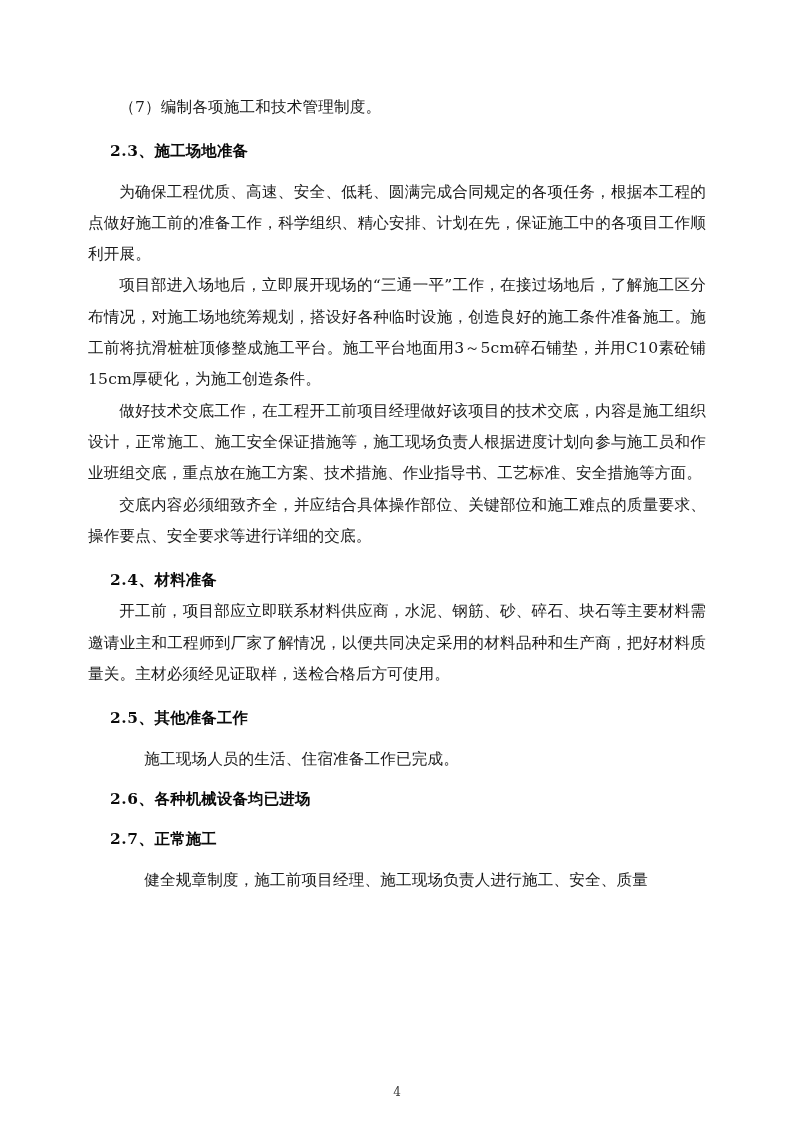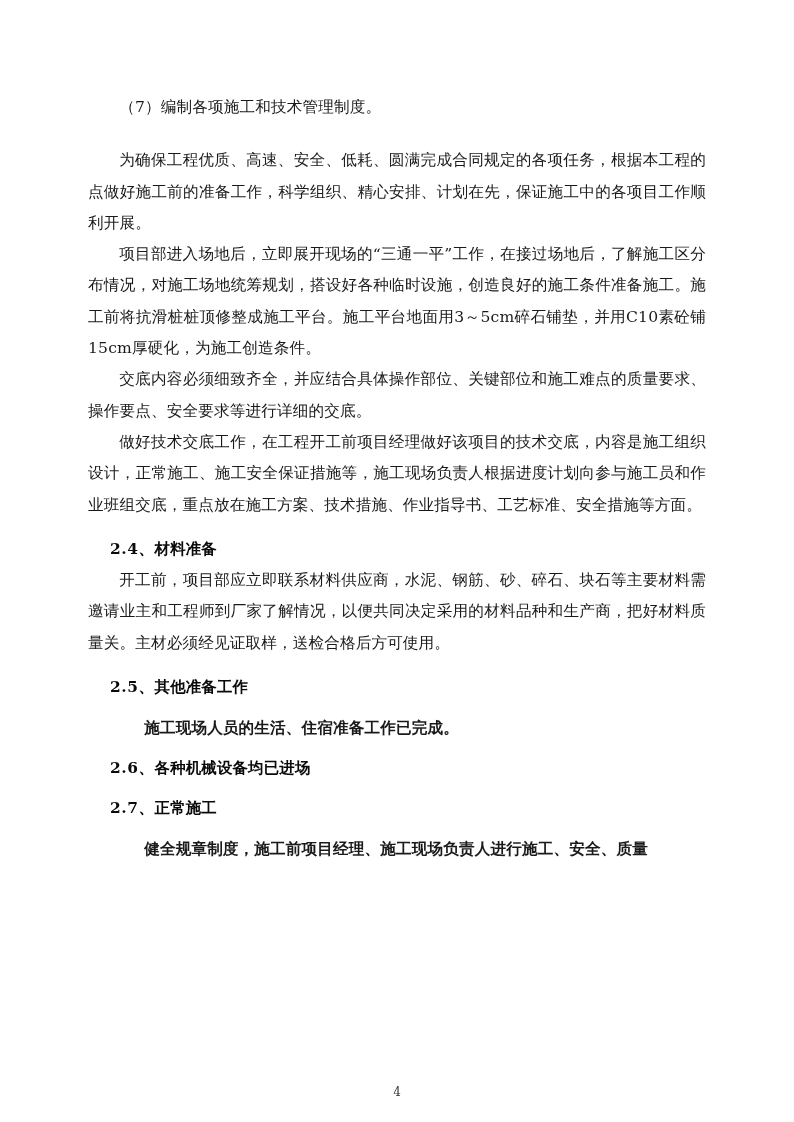--- a/index.html
+++ b/index.html
@@ -39,21 +39,21 @@
     line-height: 31.3px;
     text-align: justify;
     text-justify: inter-ideograph;
     color: #1a1a1a;
     margin: 0;
     letter-spacing: 0.15px;
     white-space: normal;
   }
 
   .indent2 { text-indent: 2em; }
-  .indent3 { text-indent: 3.6em; font-weight: bold; }
+  .indent3 { text-indent: 3.6em; }
 
   
   .gap-sm { height: 9px; }
   .gap-md { height: 13px; }
 
   
   .heading {
     font-family: "DejaVu Sans", "Liberation Sans", sans-serif;
     font-size: 15.4px;
     line-height: 31.3px;
@@ -89,30 +89,31 @@
 <body>
 
 <div class="page">
 
   <div class="content">
 
     <p class="para indent2">（7）编制各项施工和技术管理制度。</p>
 
     <div class="gap-md"></div>
 
+    <h2 class="heading"><span class="num">2.3、</span><span>施工场地准备</span></h2>
 
     <div class="gap-sm"></div>
 
     <p class="para indent2">为确保工程优质、高速、安全、低耗、圆满完成合同规定的各项任务，根据本工程的点做好施工前的准备工作，科学组织、精心安排、计划在先，保证施工中的各项目工作顺利开展。</p>
 
     <p class="para indent2">项目部进入场地后，立即展开现场的“三通一平”工作，在接过场地后，了解施工区分布情况，对施工场地统筹规划，搭设好各种临时设施，创造良好的施工条件准备施工。施工前将抗滑桩桩顶修整成施工平台。施工平台地面用3～5cm碎石铺垫，并用C10素砼铺15cm厚硬化，为施工创造条件。</p>
 
+    <p class="para indent2">做好技术交底工作，在工程开工前项目经理做好该项目的技术交底，内容是施工组织设计，正常施工、施工安全保证措施等，施工现场负责人根据进度计划向参与施工员和作业班组交底，重点放在施工方案、技术措施、作业指导书、工艺标准、安全措施等方面。</p>
+
     <p class="para indent2">交底内容必须细致齐全，并应结合具体操作部位、关键部位和施工难点的质量要求、操作要点、安全要求等进行详细的交底。</p>
-
-    <p class="para indent2">做好技术交底工作，在工程开工前项目经理做好该项目的技术交底，内容是施工组织设计，正常施工、施工安全保证措施等，施工现场负责人根据进度计划向参与施工员和作业班组交底，重点放在施工方案、技术措施、作业指导书、工艺标准、安全措施等方面。</p>
 
 
     <div class="gap-md"></div>
 
     <h2 class="heading"><span class="num">2.4、</span><span>材料准备</span></h2>
 
     <p class="para indent2">开工前，项目部应立即联系材料供应商，水泥、钢筋、砂、碎石、块石等主要材料需邀请业主和工程师到厂家了解情况，以便共同决定采用的材料品种和生产商，把好材料质量关。主材必须经见证取样，送检合格后方可使用。</p>
 
     <div class="gap-md"></div>
 

